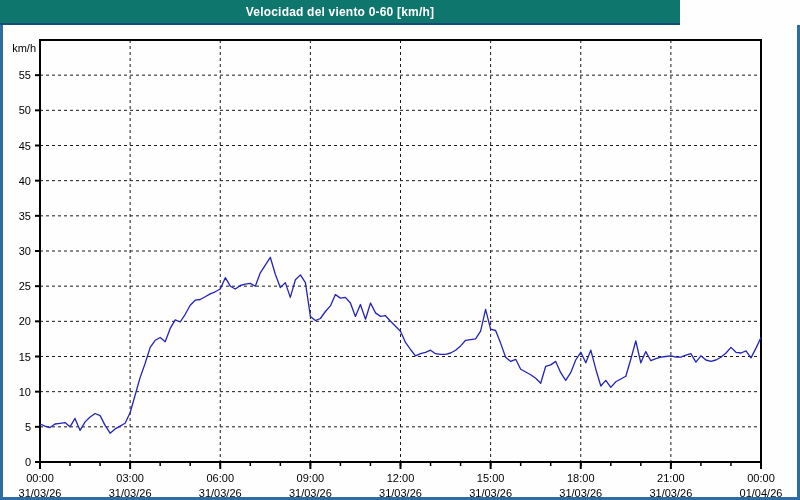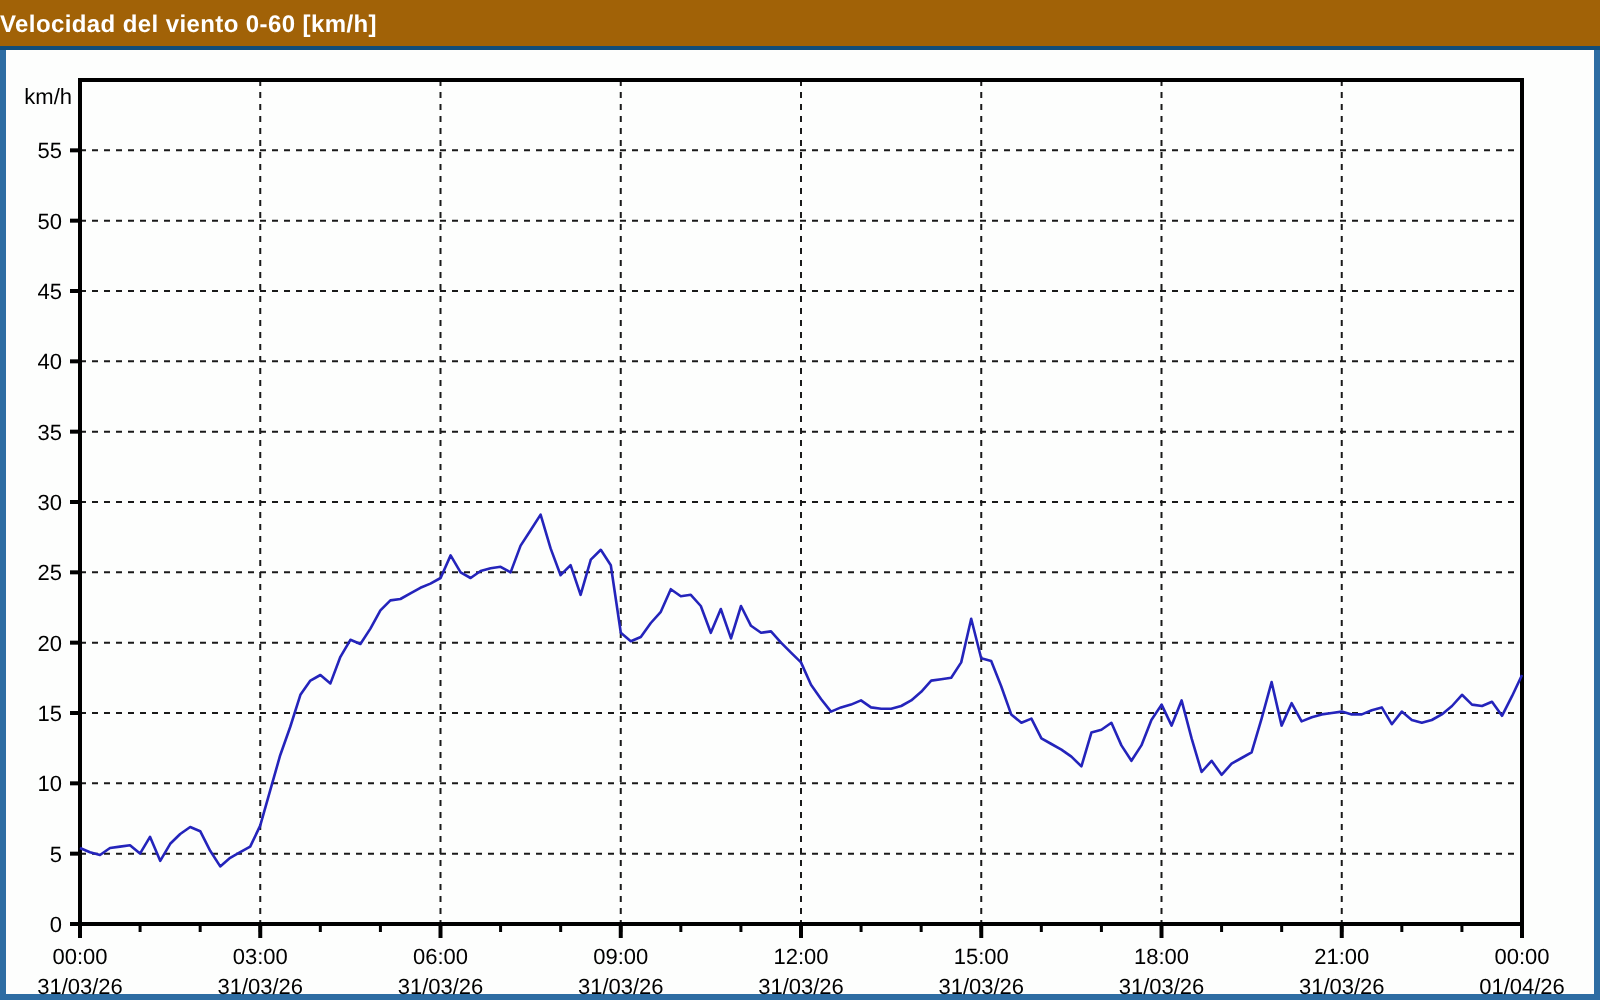--- a/index.html
+++ b/index.html
@@ -1,23 +1,23 @@
 <!DOCTYPE html>
 <html><head>
 <meta charset="utf-8">
 <style>
   html,body{margin:0;padding:0;background:#ffffff;}
   #window{
     position:relative;width:800px;height:500px;overflow:hidden;
     font-family:"Liberation Sans",sans-serif;background:#fdfefd;
   }
   #titlebar{
-    position:absolute;left:0;top:0;width:800px;height:25px;
-    background:#a16207;border-bottom:2px solid #124d79;box-sizing:border-box;
-    display:flex;align-items:center;
+    position:absolute;left:0;top:0;width:680px;height:25px;
+    background:#0f766e;border-bottom:2px solid #124d79;box-sizing:border-box;
+    display:flex;align-items:center;justify-content:center;
   }
   #titlebar .title{
     color:#ffffff;font-size:12px;font-weight:bold;letter-spacing:0.2px;
   }
   #frame{
     position:absolute;left:0;top:25px;width:800px;height:475px;box-sizing:border-box;
     border-left:3px solid #2e6da3;border-right:3px solid #2e6da3;border-bottom:3px solid #2e6da3;
     background:#fdfefd;
   }
   #chart{position:absolute;left:0;top:25px;width:800px;height:475px;}

